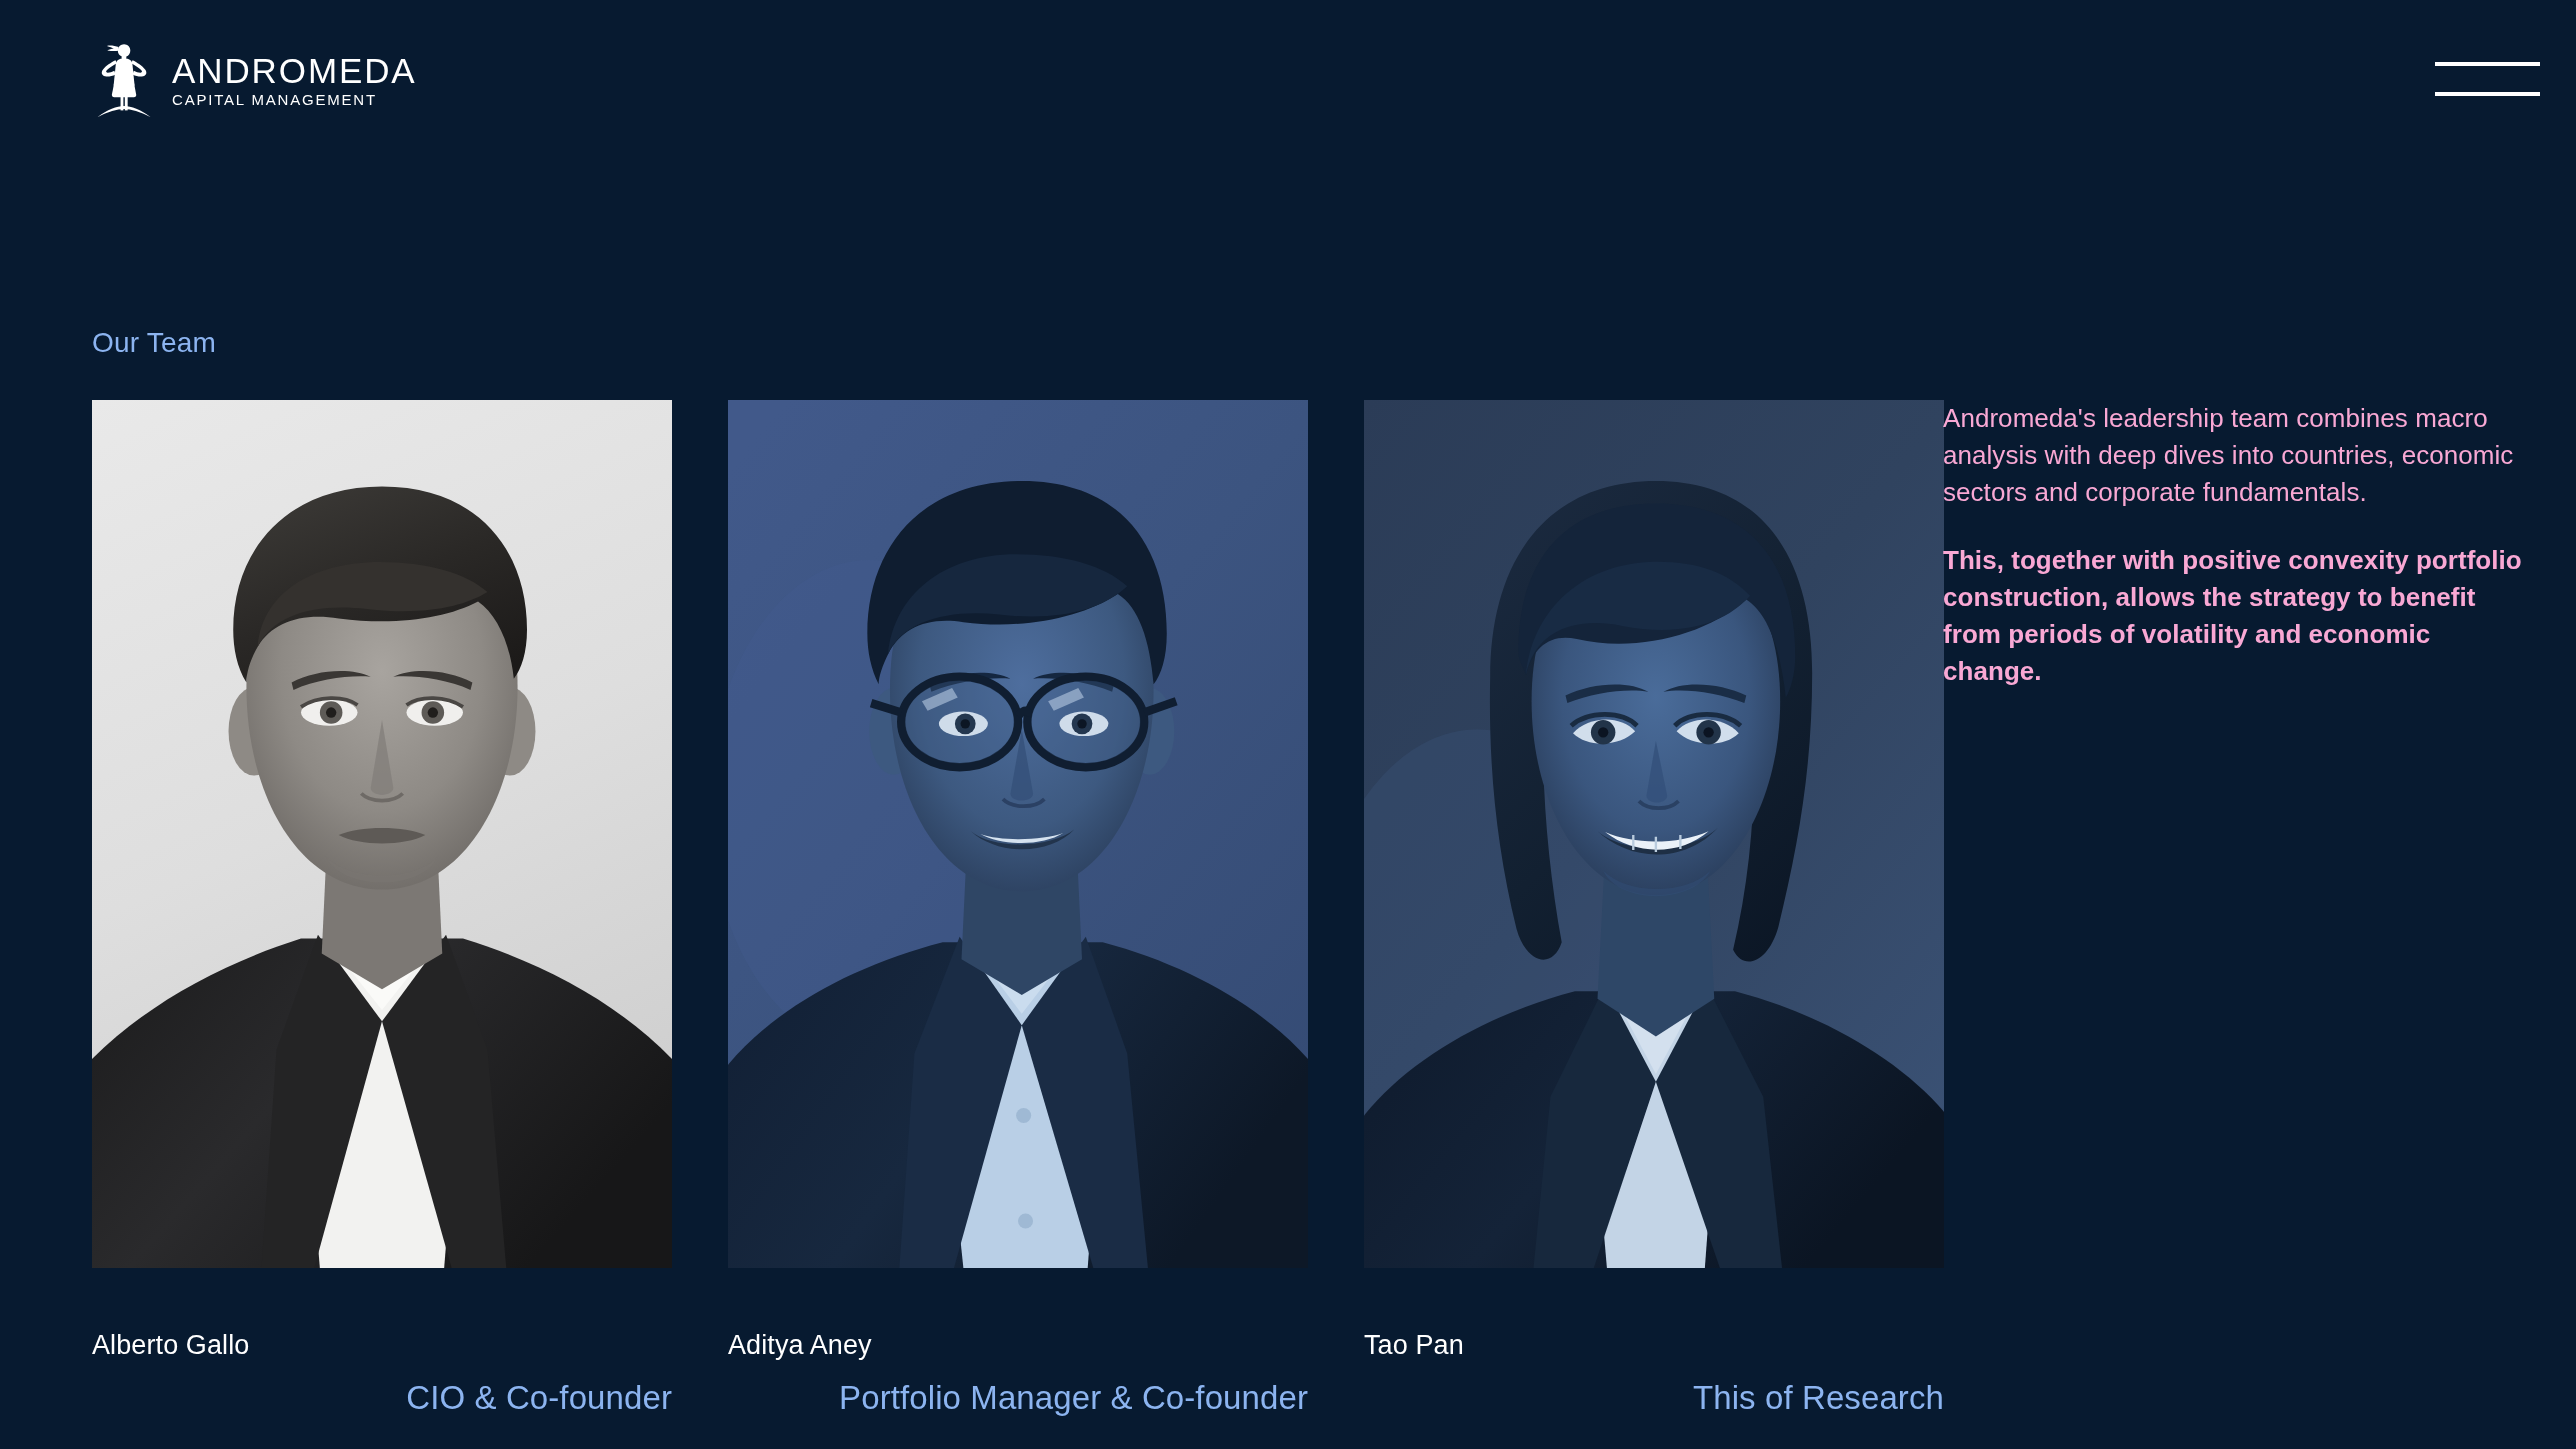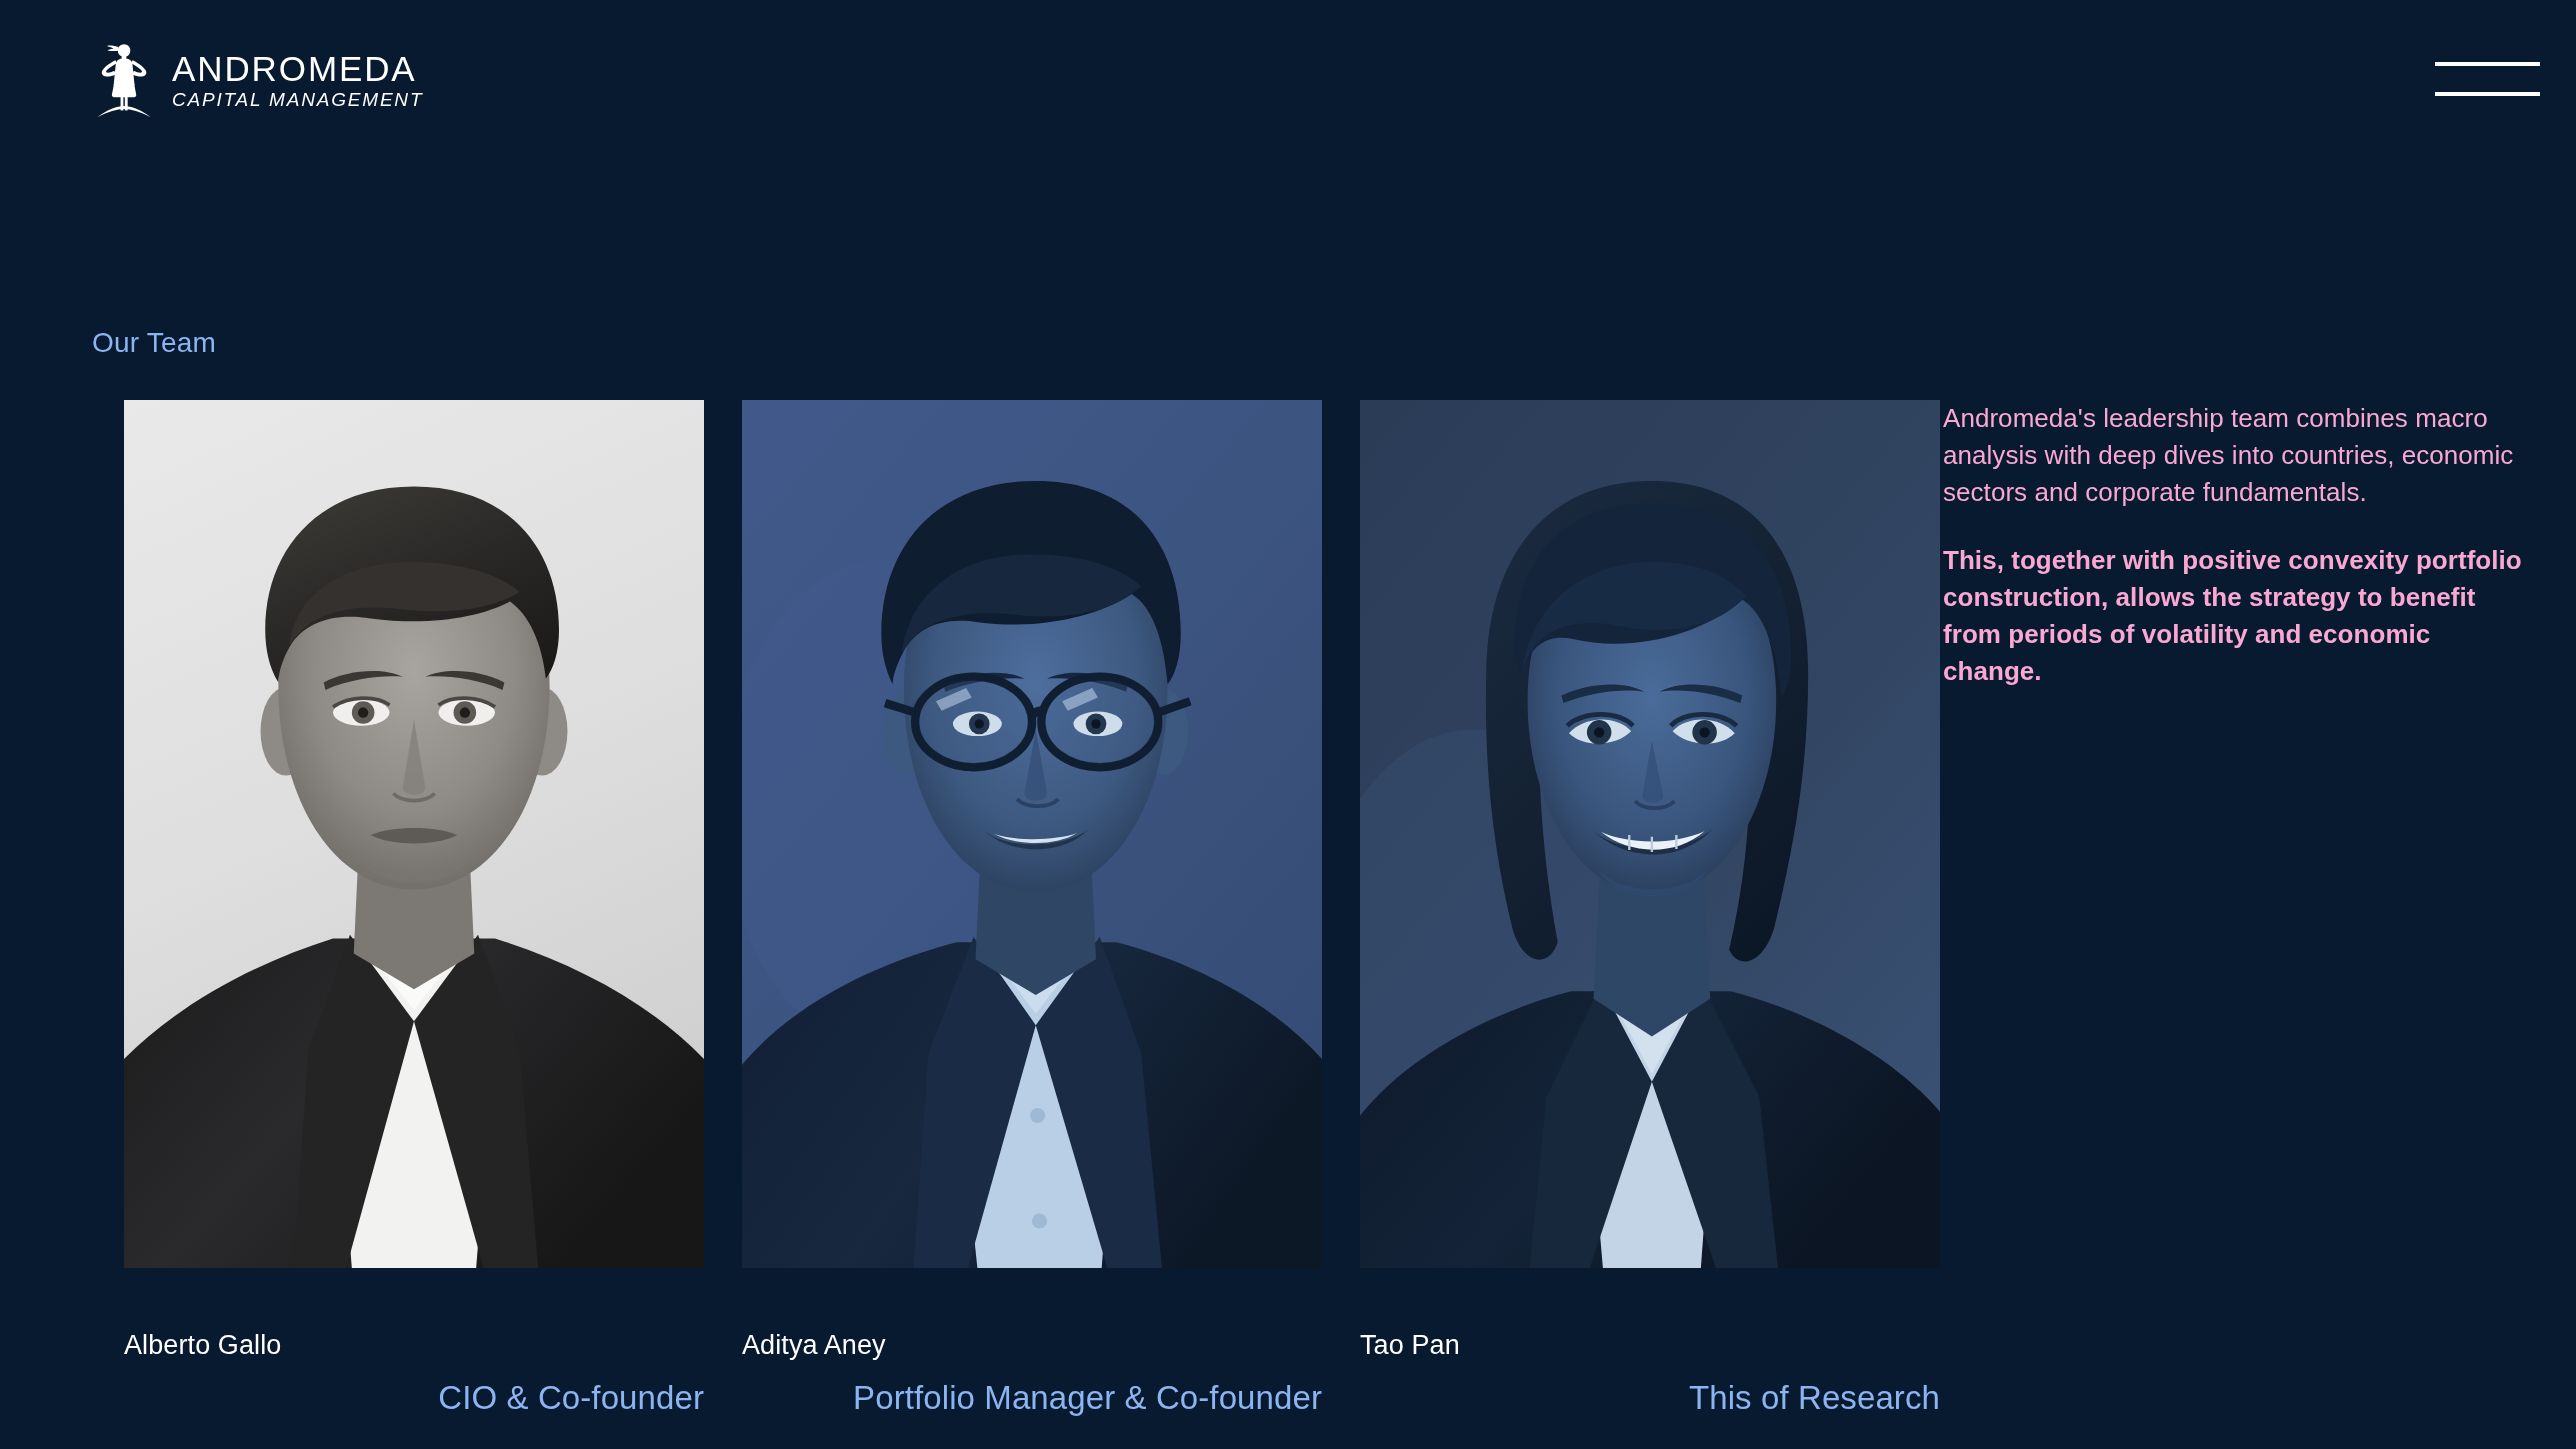--- a/index.html
+++ b/index.html
@@ -61,25 +61,24 @@
   .brand-name {
     color: #FFFFFF;
     font-size: 35px;
     letter-spacing: 1.9px;
     line-height: 1;
     font-weight: 400;
   }
 
   .brand-sub {
     color: #FFFFFF;
-    font-size: 19px;
+    font-size: 15px;
     letter-spacing: 1.8px;
     line-height: 1;
     font-weight: 400;
-    font-style: italic;
   }
 
   .menu-toggle {
     width: 105px;
     height: 55px;
     display: flex;
     flex-direction: column;
     justify-content: center;
     gap: 26px;
     background: none;
@@ -116,22 +115,21 @@
     font-weight: 400;
   }
 
   .team-grid {
     position: absolute;
     left: 76px;
     top: 242px;
     width: 2432px;
     display: flex;
     align-items: flex-start;
-    gap: 38px;
-    margin-left: 32px;
+    gap: 56px;
   }
 
   .member-card {
     width: 580px;
     flex: 0 0 580px;
     display: block;
     text-decoration: none;
   }
 
   .portrait {

